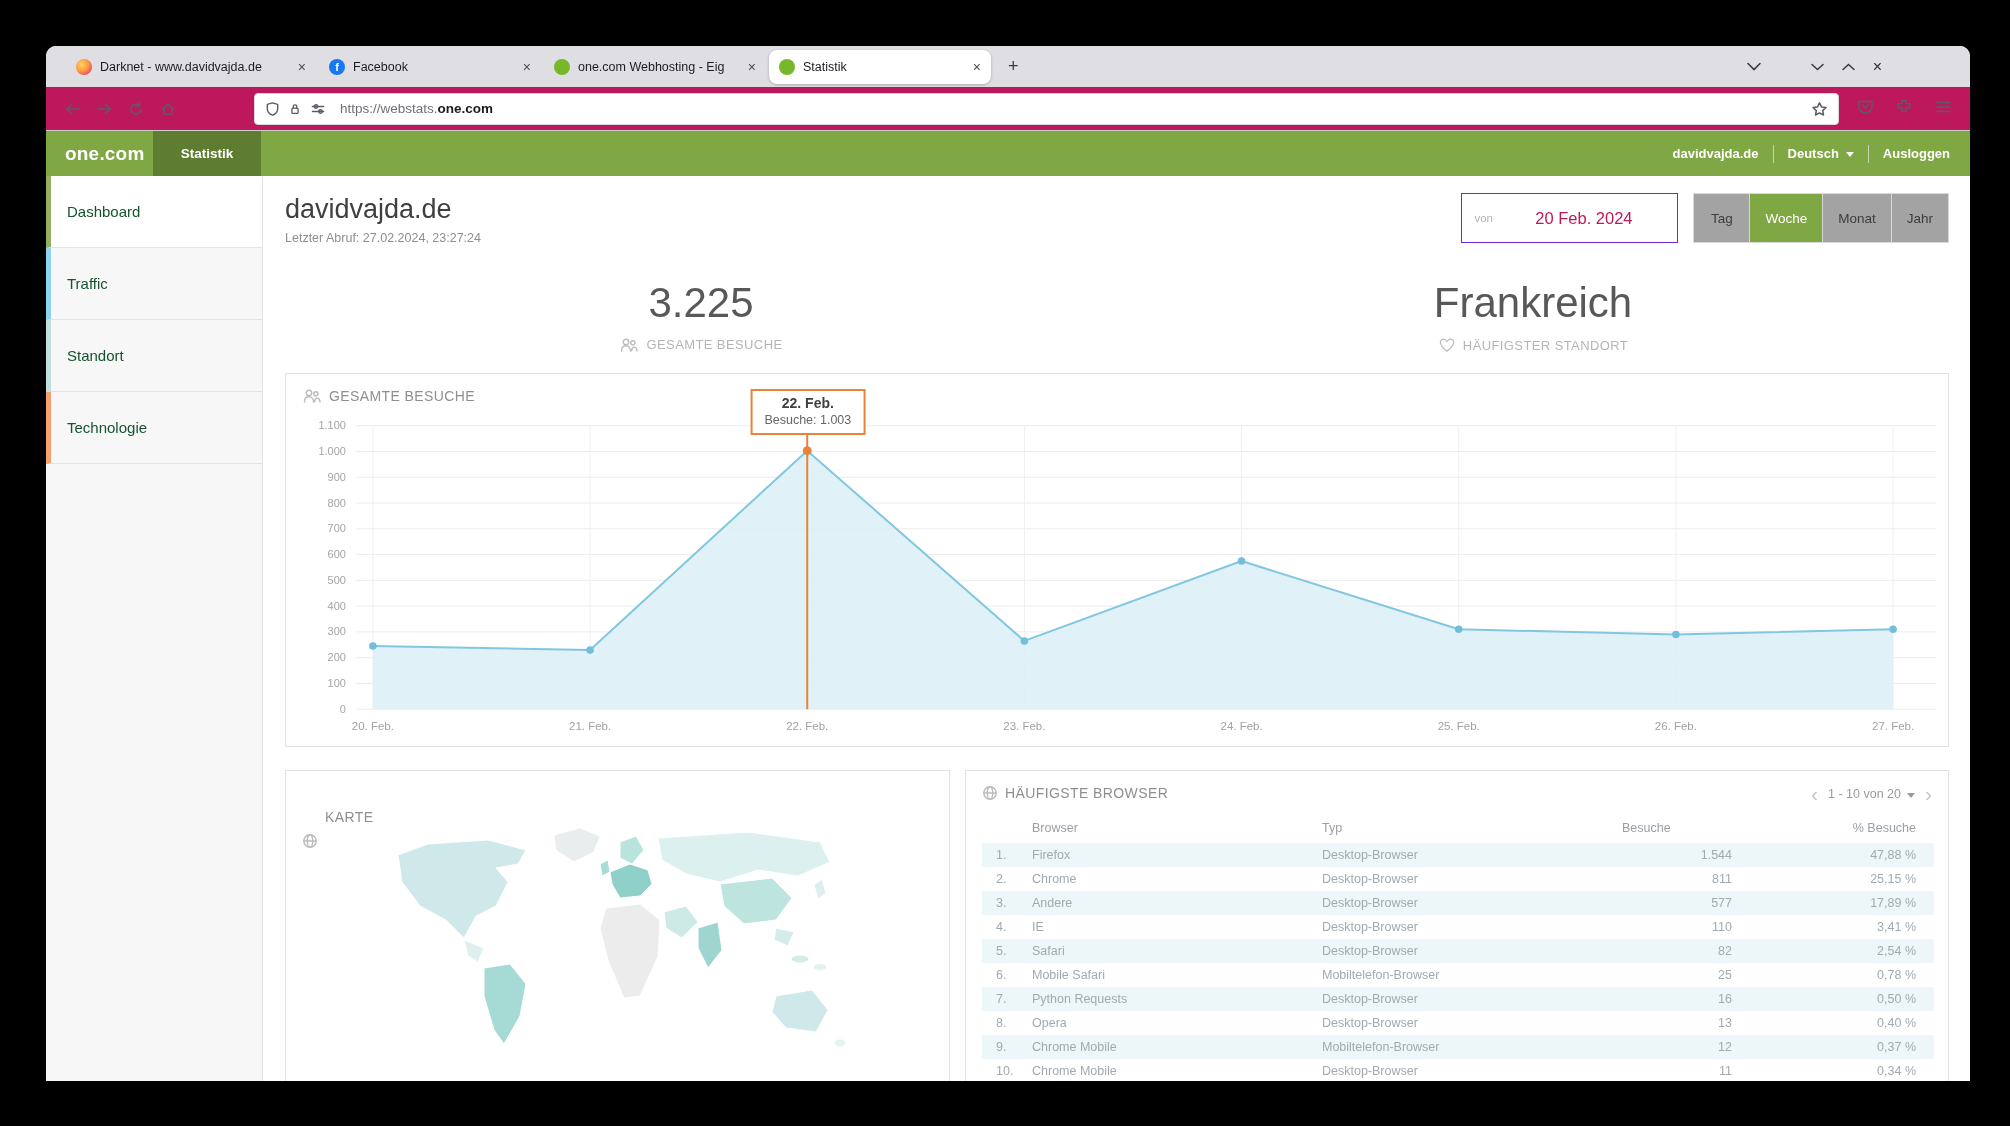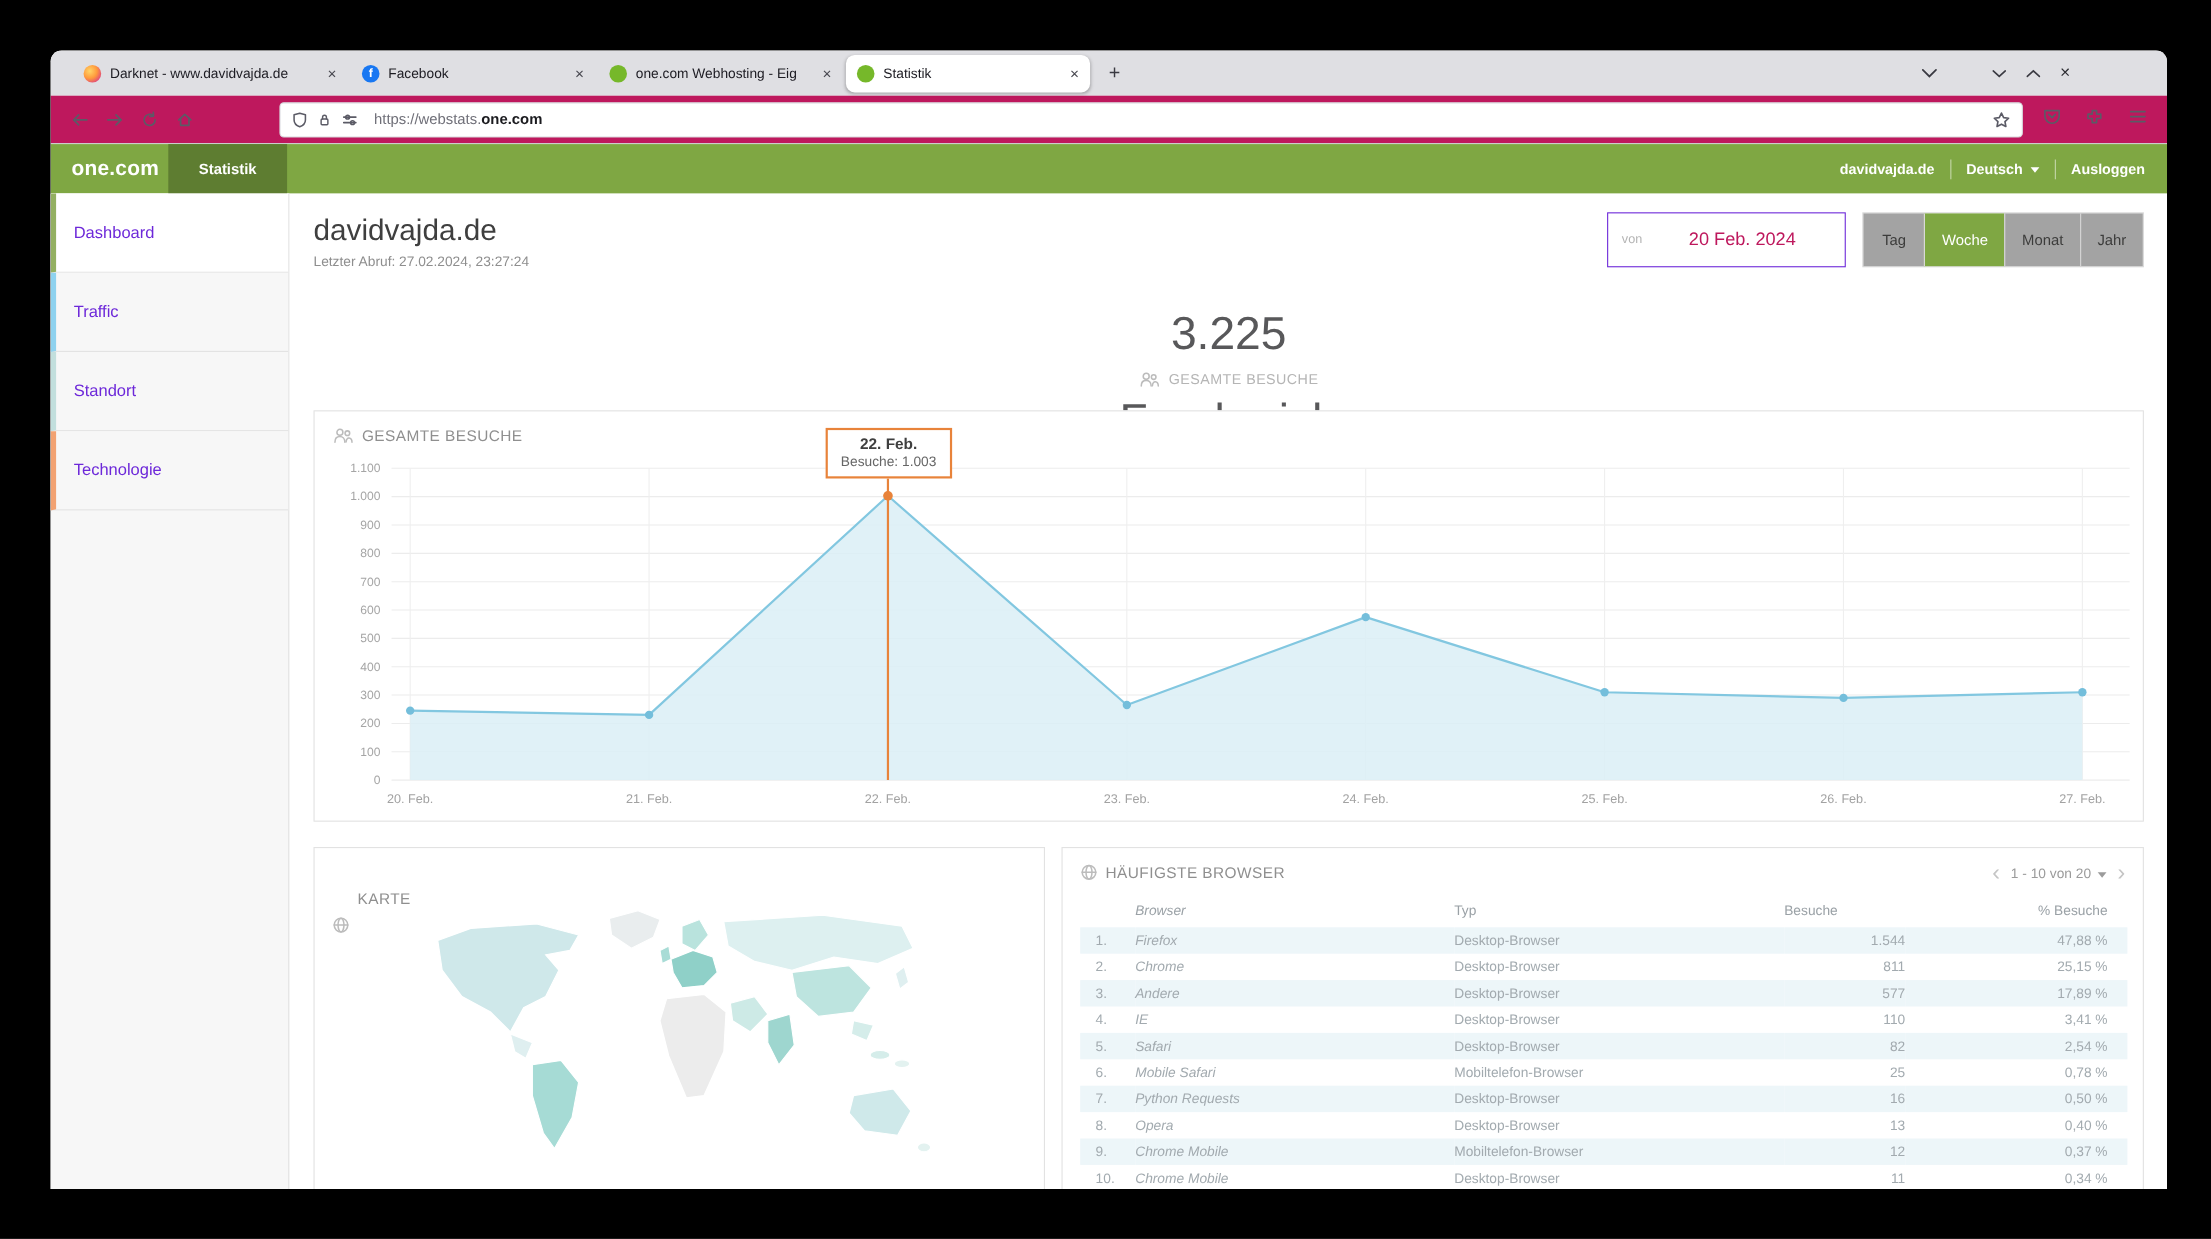--- a/index.html
+++ b/index.html
@@ -36,37 +36,37 @@
   .green-header { height:45px; background:#7fa743; display:flex; align-items:center; color:#fff; }
   .logo { font-size:19px; font-weight:bold; letter-spacing:.2px; margin-left:19px; width:88px; }
   .nav-active { height:45px; width:108px; background:#5e7d31; display:flex; align-items:center; justify-content:center; font-size:13.5px; font-weight:bold; }
   .gh-right { margin-left:auto; display:flex; align-items:center; font-size:13px; font-weight:bold; padding-right:20px; }
   .gh-sep { width:1px; height:18px; background:rgba(255,255,255,.55); margin:0 14px; }
   .caret-down { display:inline-block; width:0; height:0; border-left:4px solid transparent; border-right:4px solid transparent; border-top:5px solid #fff; margin-left:7px; vertical-align:middle; }
 
   
   .content { display:flex; height:905px; background:#fff; }
   .sidebar { width:217px; background:#f7f7f7; border-right:1px solid #e2e2e2; flex:0 0 217px; }
-  .side-item { height:72px; display:flex; align-items:center; padding-left:16px; font-size:15px; color:#6d28d9; border-bottom:1px solid #e3e3e3; border-left:5px solid #ccc; background:#f7f7f7; }
+  .side-item { height:72px; display:flex; align-items:center; padding-left:16px; font-size:15px; color:#14532d; border-bottom:1px solid #e3e3e3; border-left:5px solid #ccc; background:#f7f7f7; }
   .side-item.active { background:#fff; }
   .main { flex:1; padding:0 21px 0 22px; overflow:hidden; }
 
   .page-head { height:97px; position:relative; }
   .page-title { font-size:27px; color:#3f3f3f; padding-top:18px; }
   .page-sub { font-size:12.5px; color:#8e8e8e; margin-top:6px; }
   .head-controls { position:absolute; right:0; top:17px; display:flex; gap:15px; }
   .date-box { width:217px; height:50px; border:1px solid #6d28d9; background:#fff; position:relative; display:flex; align-items:center; justify-content:center; }
   .date-label { position:absolute; left:12px; top:18px; font-size:11.5px; color:#b3b3b3; }
   .date-value { font-size:16.5px; color:#be185d; padding-left:28px; }
   .range-group { display:flex; border:1px solid #d8d8d8; height:50px; background:#fff; }
   .range-btn { min-width:55px; padding:0 15px; display:flex; align-items:center; justify-content:center; font-size:13.5px; color:#3c3c3b; border-left:1px solid #d8d8d8; background:#a3a3a3; }
   .range-btn:first-child { border-left:none; }
   .range-btn.active { background:#7fa743; color:#fff; }
 
-  .stats-row { height:100px; display:flex;flex-direction:column; }
+  .stats-row { height:100px; display:flex; }
   .stat { flex:1; text-align:center; }
   .stat-value { font-size:42px; color:#58585a; margin-top:6px; }
   .stat-label { font-size:13px; color:#b5b5b5; letter-spacing:.4px; margin-top:10px; display:flex; align-items:center; justify-content:center; gap:7px; }
 
   .card { background:#fff; border:1px solid #e2e2e2; position:relative; }
   .card-title { position:absolute; top:14px; left:16px; font-size:14px; color:#8f8f8f; letter-spacing:.4px; display:flex; align-items:center; gap:7px; z-index:2; }
 
   .chart-card { height:374px; }
   .chart-card svg.chart { display:block; }
   .chart-tooltip { position:absolute; top:15px; transform:translateX(-50%); background:#fff; border:2px solid #e8833a; padding:4px 12px 6px; text-align:center; white-space:nowrap; z-index:3; }
@@ -80,21 +80,21 @@
   .pagination { position:absolute; right:16px; top:12px; display:flex; align-items:center; gap:10px; }
   .pg-chev { font-size:21px; color:#c5c5c5; line-height:1; }
   .pg-text { font-size:12.5px; color:#9b9b9b; }
   .pg-caret { display:inline-block; width:0; height:0; border-left:4px solid transparent; border-right:4px solid transparent; border-top:5px solid #9b9b9b; margin-left:6px; }
 
   table.browsers { width:952px; margin:46px 16px 0; border-collapse:collapse; table-layout:fixed; }
   table.browsers th { font-weight:normal; font-size:12.5px; color:#9aa1a6; text-align:left; padding:4px 0 8px; }
   table.browsers td { font-size:12.5px; color:#a2aaaf; padding:5px 0; }
   table.browsers tbody tr:nth-child(odd) { background:#edf6f9; }
   .c-rank { width:50px; padding-left:14px !important; color:#9a9a9a; }
-  .c-browser { width:290px;font-style:italic; }
+  .c-browser { width:290px; }
   .c-typ { width:300px; }
   .c-num { width:110px; text-align:right; }
   .c-pct { width:202px; text-align:right !important; padding-right:18px !important; }
 
   .icon-stroke { stroke:#5b5b66; fill:none; stroke-width:1.5; stroke-linecap:round; stroke-linejoin:round; }
   .icon-gray { stroke:#bcbcbc; fill:none; stroke-width:1.4; stroke-linecap:round; stroke-linejoin:round; }
 </style>
 </head>
 <body>
 

